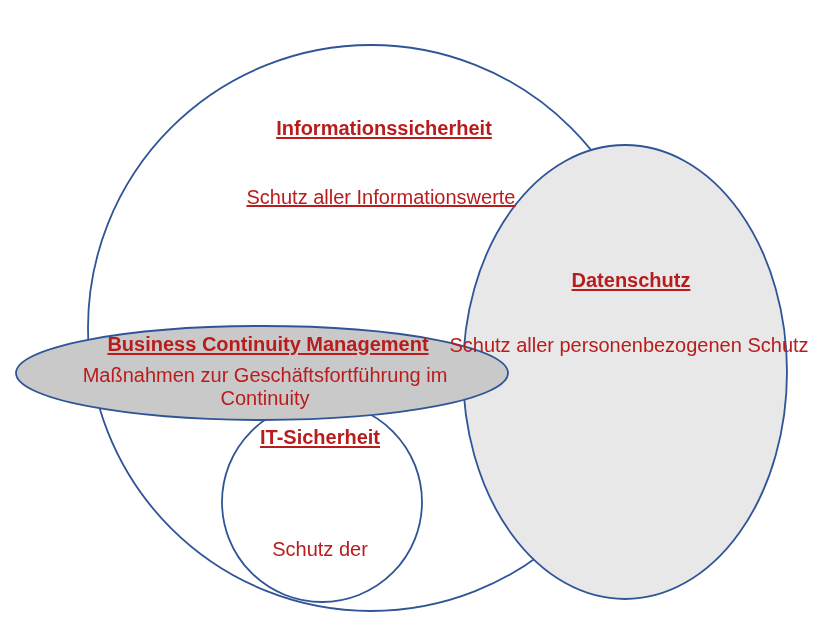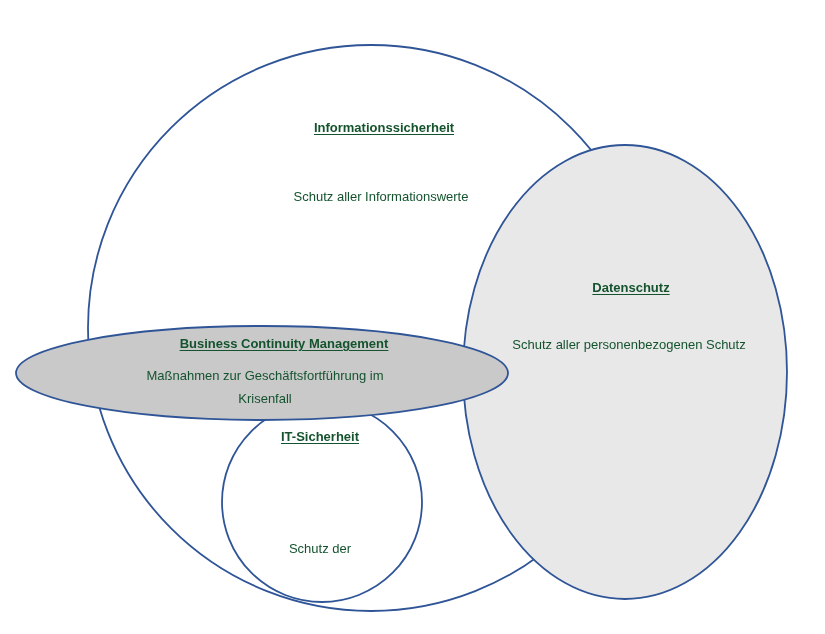--- a/index.html
+++ b/index.html
@@ -21,22 +21,22 @@
     top: 0;
   }
   .shape {
     stroke: #2F5597;
     stroke-width: 1.8;
   }
   .label {
     position: absolute;
     transform: translate(-50%, -50%);
     text-align: center;
-    color: #14532d;
-    font-size: 13px;
+    color: #b91c1c;
+    font-size: 20px;
     line-height: 20px;
     white-space: nowrap;
   }
   .label.title {
     font-weight: bold;
     text-decoration: underline;
     text-underline-offset: 2px;
   }
   .label.two-line-23 { line-height: 23px; }
   .label.two-line-34 { line-height: 34px; margin-top: 24px; }
@@ -48,31 +48,31 @@
 
   <svg width="825" height="634" viewBox="0 0 825 634">
     <circle class="shape" cx="371" cy="328" r="283" fill="#FFFFFF"></circle>
     <ellipse class="shape" cx="625" cy="372" rx="162" ry="227" fill="#E8E8E9"></ellipse>
     <circle class="shape" cx="322" cy="502" r="100" fill="#FFFFFF"></circle>
     <ellipse class="shape" cx="262" cy="373" rx="246" ry="47" fill="#C9C9CA"></ellipse>
   </svg>
 
   <div class="label title" style="left:384px; top:128px;">Informationssicherheit</div>
 
-  <div class="label" style="left:381px; top:197px;">Schutz aller Informationswerte</div>
+  <div class="label" style="left:381px; top:197px;text-decoration:underline;">Schutz aller Informationswerte</div>
 
-  <div class="label title" style="left:631px; top:288px;">Datenschutz</div>
+  <div class="label title" style="left:631px; top:280px;">Datenschutz</div>
 
   <div class="label" style="left:629px; top:345px;">Schutz aller personenbezogenen Schutz</div>
 
-  <div class="label title" style="left:274px; top:344px;padding-left:20px;">Business Continuity Management</div>
+  <div class="label title" style="left:258px; top:344px;padding-left:20px;">Business Continuity Management</div>
 
   <div class="label two-line-23" style="left:265px; top:387px;">
     <div>Maßnahmen zur Geschäftsfortführung im</div>
-    <div>Krisenfall</div>
+    <div>Continuity</div>
   </div>
 
   <div class="label title" style="left:320px; top:437px;">IT-Sicherheit</div>
 
   <div class="label two-line-34" style="left:320px; top:525px;">
     <div>Schutz der</div>
   </div>
 
 </div>
 

